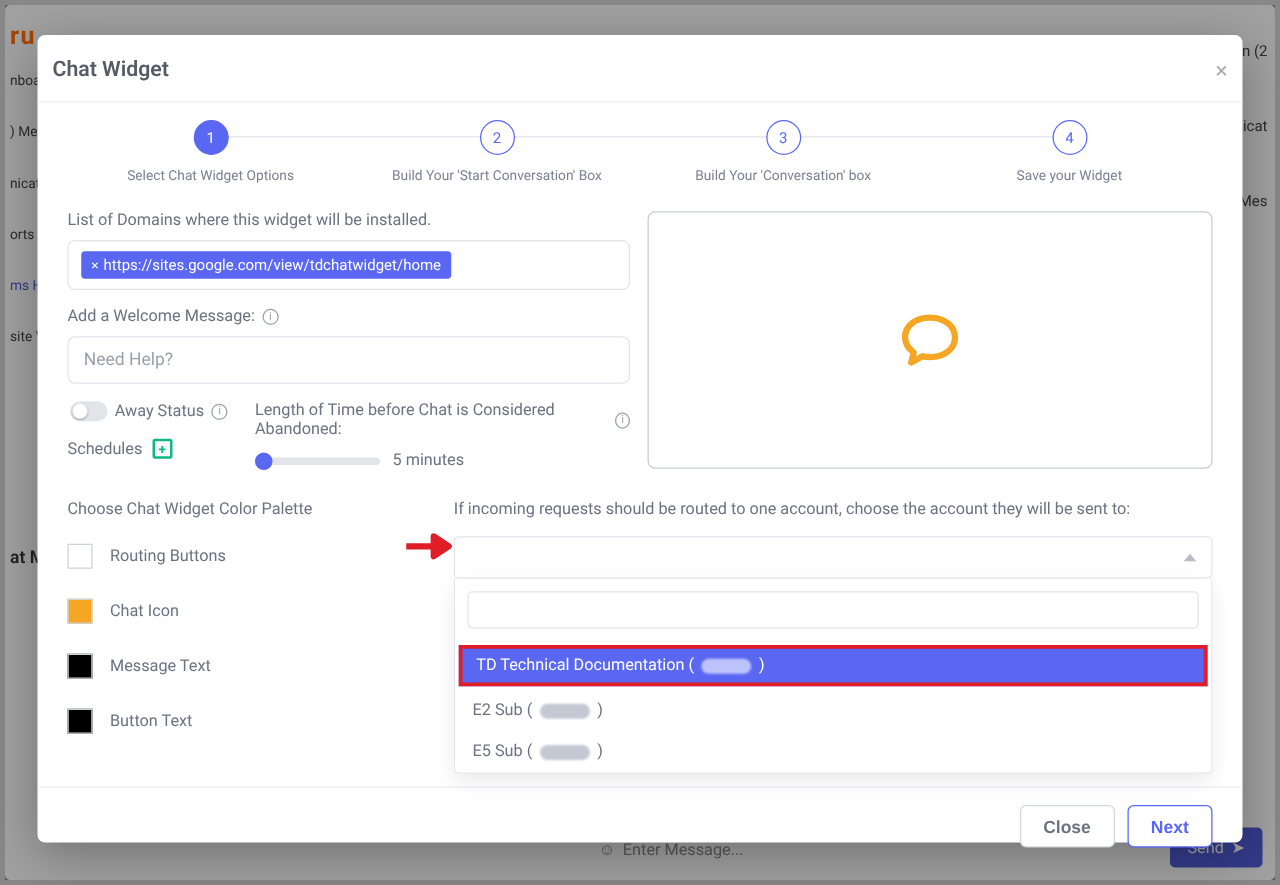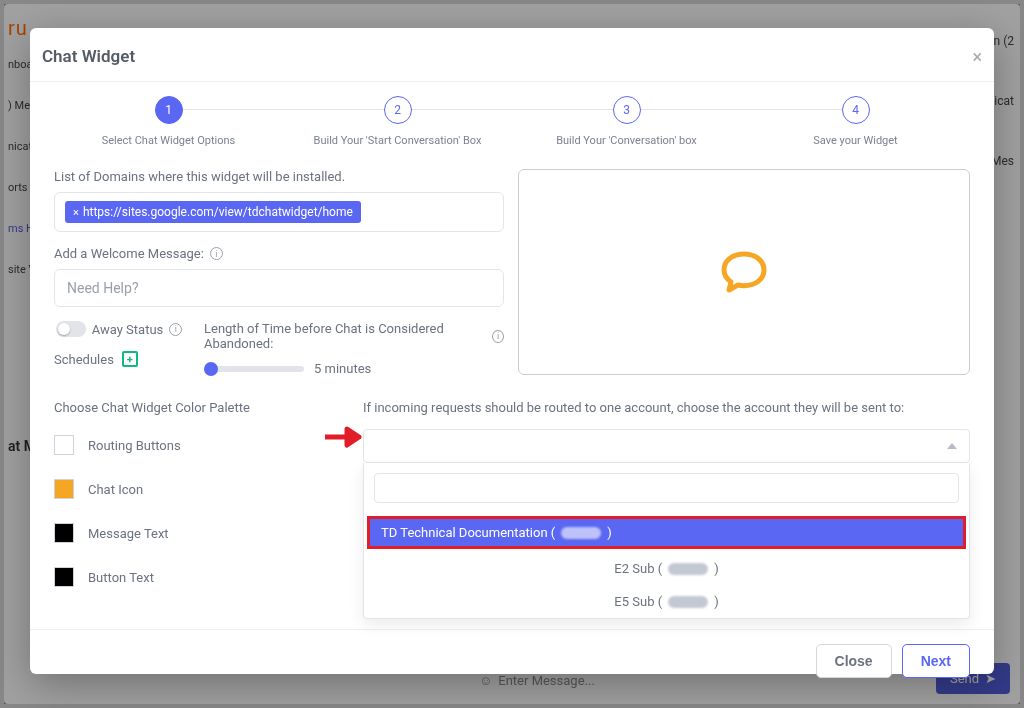--- a/index.html
+++ b/index.html
@@ -17,21 +17,21 @@
   }
   .overlay {
     position:absolute; inset:4px; background:rgba(0,0,0,0.35);
   }
   .bg-sidebar {
     position:absolute; left:4px; top:4px; width:28px; height:700px;
     display:flex; flex-direction:column; padding-top:50px; gap:28px;
     font-size:11px; color:#444;
   }
   .bg-sidebar span { white-space:nowrap; }
-  .bg-brand { position:absolute; left:4px; top:12px; color:#ff6b00; font-weight:400; font-size:20px; letter-spacing:1px; }
+  .bg-brand { position:absolute; left:4px; top:12px; color:#ff6b00; font-weight:700; font-size:20px; letter-spacing:1px; }
   .bg-right { position:absolute; right:6px; top:30px; font-size:12px; color:#444; }
   .bg-right2 { position:absolute; right:6px; top:90px; font-size:12px; color:#444; }
   .bg-mes { position:absolute; right:6px; top:150px; font-size:12px; color:#444; }
   .bg-chatn { position:absolute; left:4px; top:434px; font-size:14px; color:#333; font-weight:600;}
   .bg-enter { position:absolute; left:475px; bottom:16px; font-size:13px; color:#888; display:flex; align-items:center; gap:6px;}
   .bg-send {
     position:absolute; right:10px; bottom:10px; background:#4f5bd5; color:#fff;
     padding:8px 14px; border-radius:4px; font-size:13px; display:flex; align-items:center; gap:6px;
   }
 
@@ -122,21 +122,21 @@
     align-items:center; justify-content:flex-end; padding:0 12px;
   }
   .caret-up { width:0;height:0;border-left:5px solid transparent;border-right:5px solid transparent;border-bottom:6px solid #b7bcc6;}
   .dropdown {
     border:1px solid #e2e4ea; border-top:none; border-radius:0 0 4px 4px;
     background:#fff; box-shadow:0 6px 16px rgba(0,0,0,0.08);
     margin-top:0;
   }
   .dd-search { padding:10px; }
   .dd-search input { width:100%; border:1px solid #e2e4ea; border-radius:4px; height:30px; padding:0 8px;}
-  .dd-option { padding:9px 14px; font-size:13px; color:#6b7280; display:flex; align-items:center; gap:6px;justify-content:center;}
+  .dd-option { padding:9px 14px; font-size:13px; color:#6b7280; display:flex; align-items:center; gap:6px;}
   .dd-option.selected-wrap { padding:3px; }
   .dd-option-inner {
     border:3px solid #e11d28; padding:6px 11px; width:100%;
     background:#5a67f2; color:#fff; display:flex; align-items:center; gap:6px;
   }
   .blur {
     display:inline-block; width:40px; height:12px; background:rgba(180,186,200,0.8);
     border-radius:6px; filter:blur(1px);
   }
   .blur.light { background:rgba(255,255,255,0.6); }

